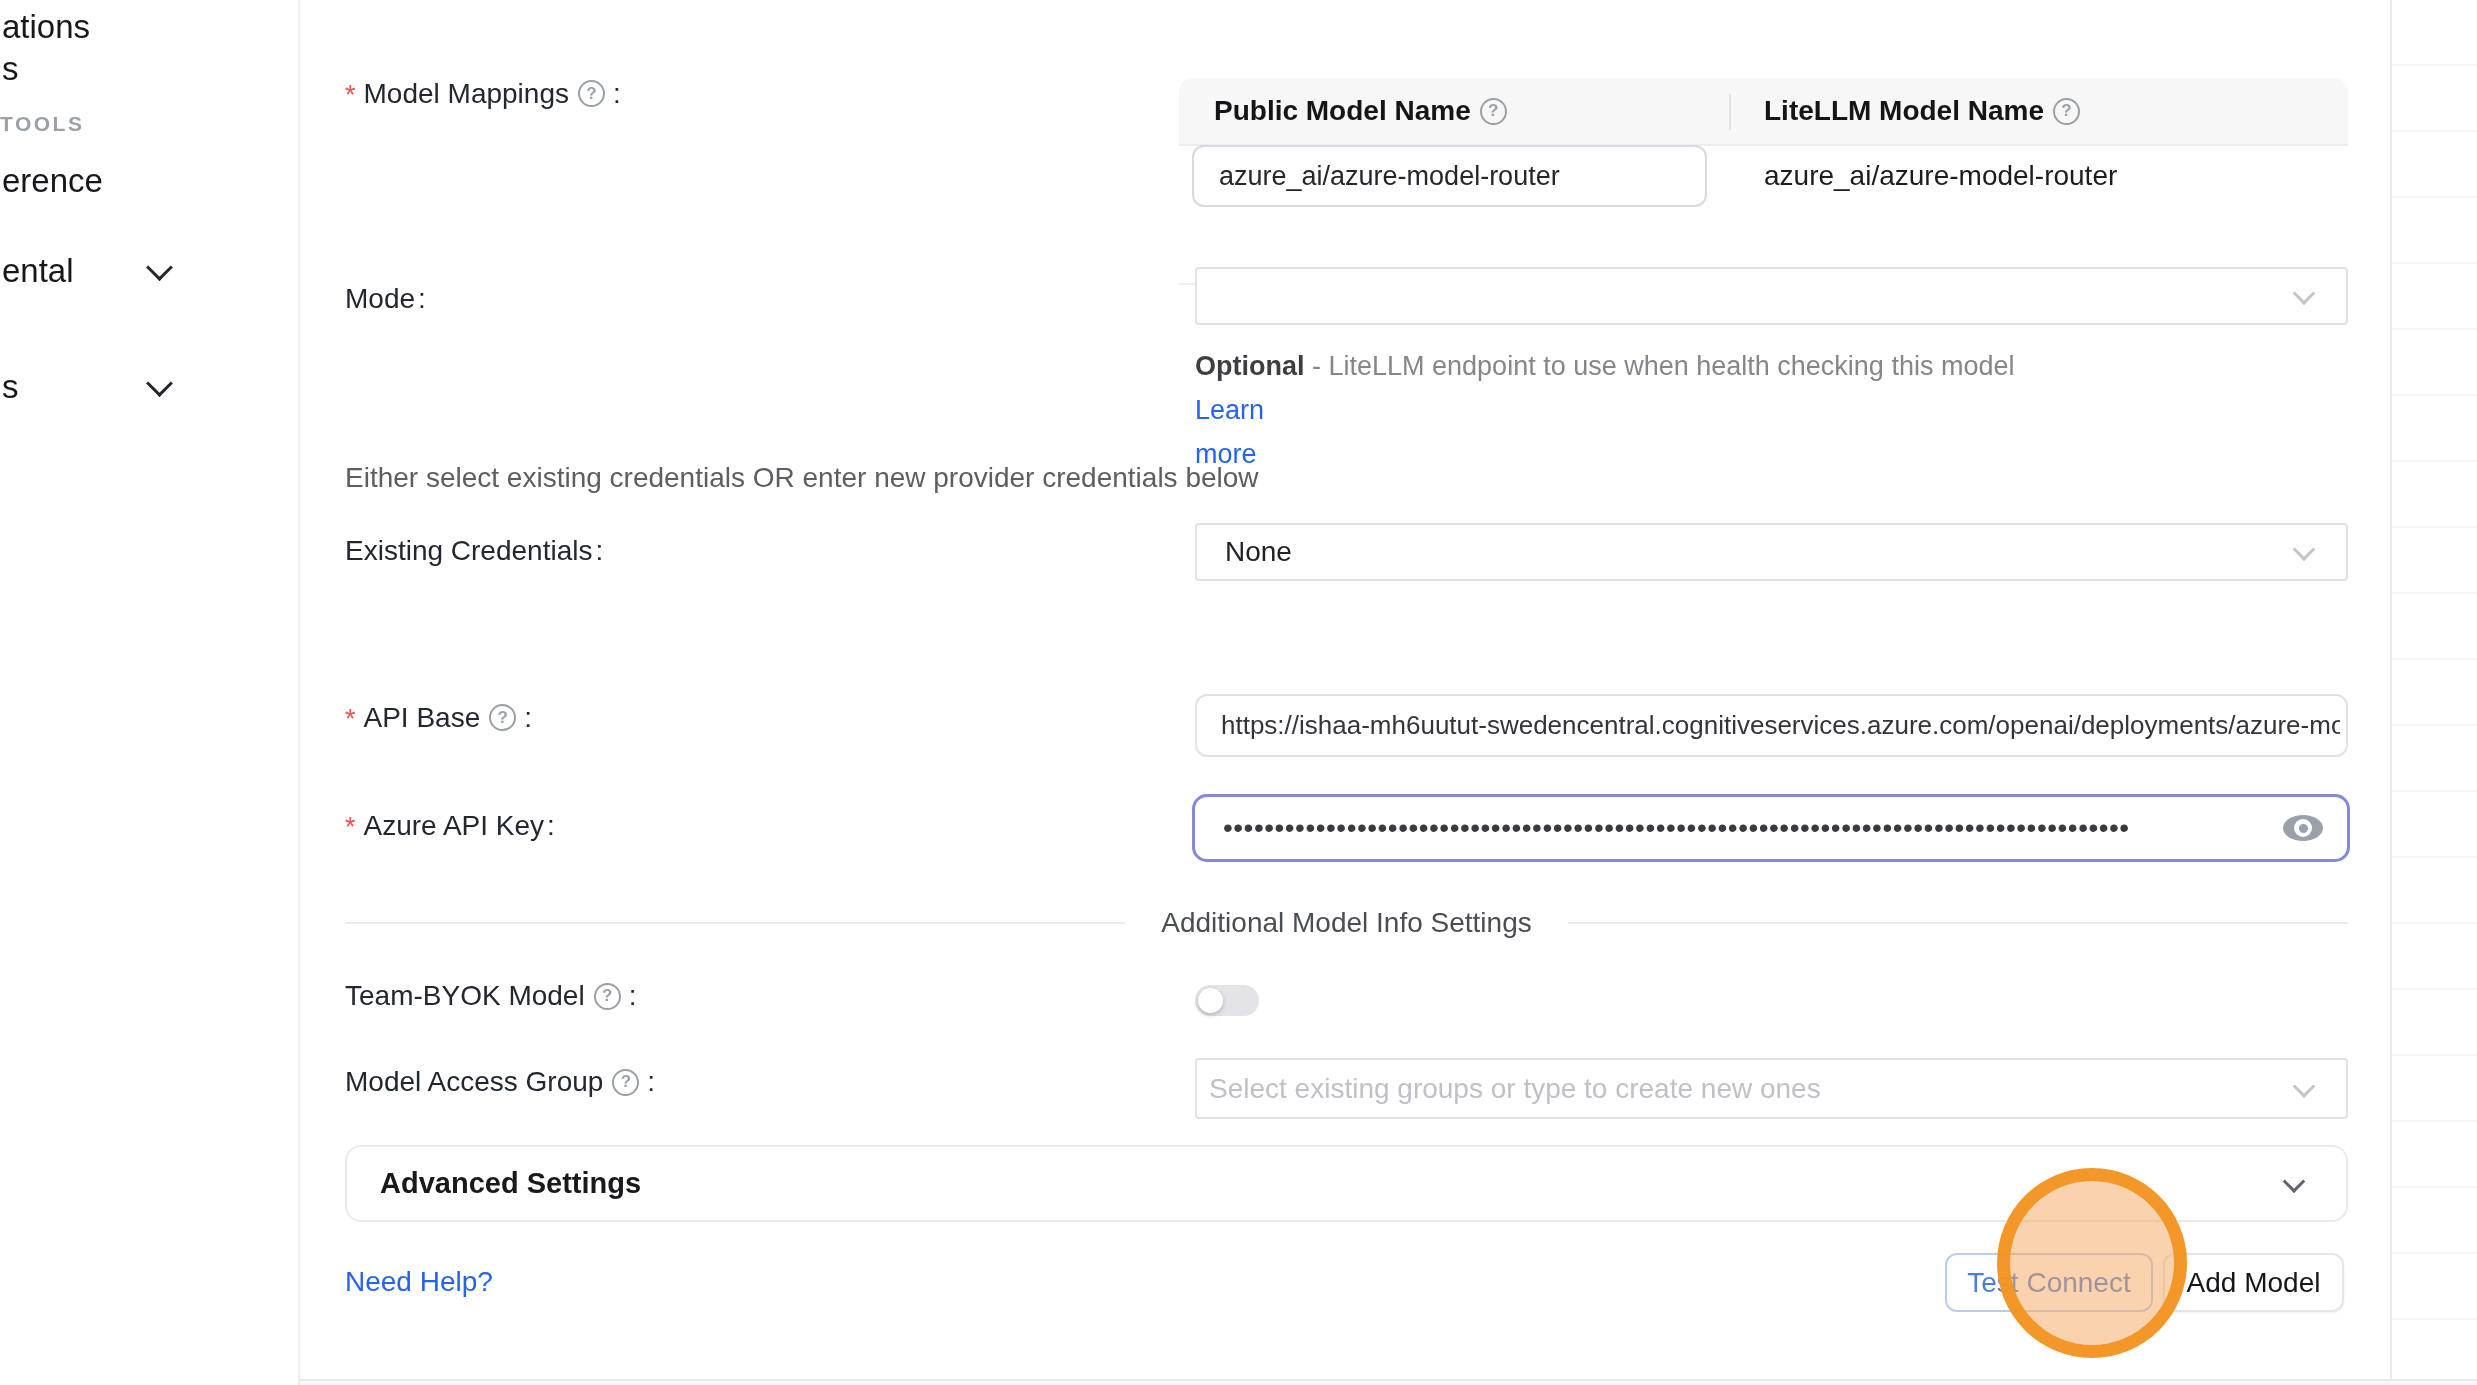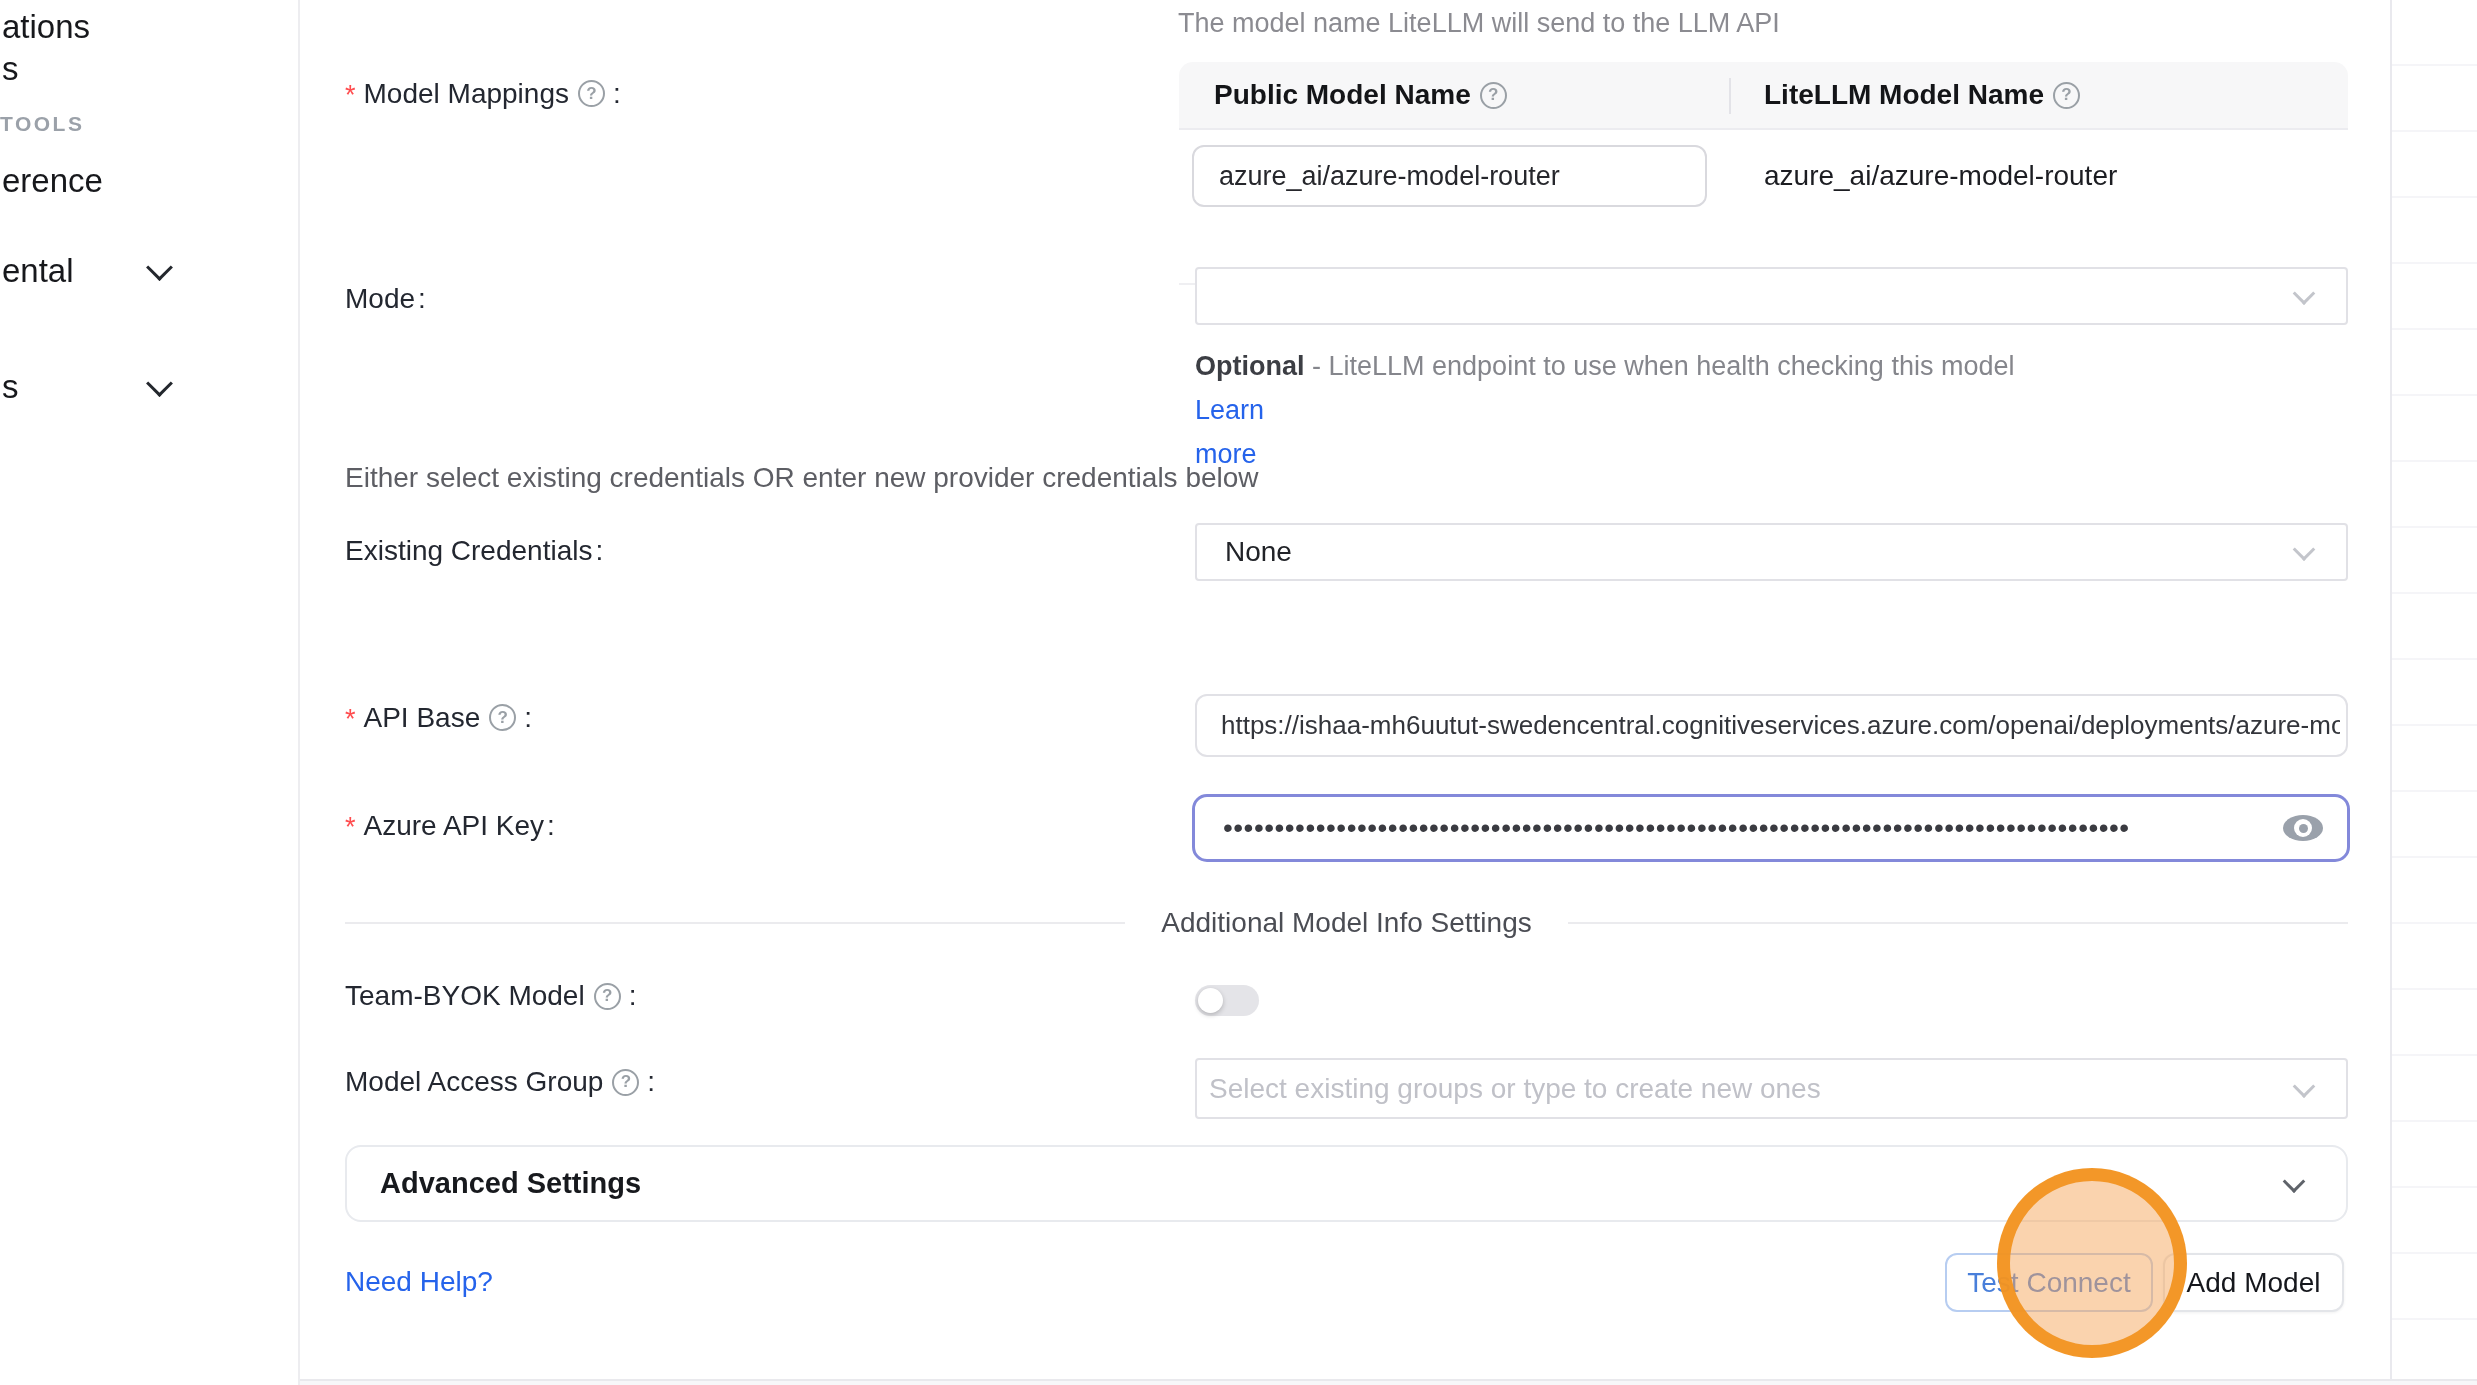--- a/index.html
+++ b/index.html
@@ -36,21 +36,21 @@
   .req { color:#ff4d4f; font-size:27px; margin-right:8px; margin-top:4px; }
   .colon { margin-left:3px; }
   .qicon { display:inline-flex; align-items:center; justify-content:center; width:27px; height:27px; border:2px solid #9aa0a6; border-radius:50%; color:#9aa0a6; font-size:17px; font-weight:700; margin:0 5px 0 9px; cursor:pointer; }
   .qicon::before { content:"?"; }
 
   .note { color:#8b8b91; font-size:27px; }
   #note-top { position:absolute; left:878px; top:8px; }
 
   
   #mm-table { position:absolute; left:879px; top:62px; width:1169px; height:161px; }
-  #mm-header { position:absolute; left:0; top:0; width:100%; height:68px; background:#f7f7f8; border-radius:14px 14px 0 0; border-bottom:2px solid #ececf0; }
+  #mm-header { position:absolute; left:0; top:16px; width:100%; height:68px; background:#f7f7f8; border-radius:14px 14px 0 0; border-bottom:2px solid #ececf0; }
   .th { position:absolute; top:0; height:66px; display:flex; align-items:center; font-size:28px; font-weight:700; color:#141518; }
   #th-1 { left:35px; }
   #th-2 { left:585px; }
   #mm-colsep { position:absolute; left:550px; top:16px; width:2px; height:36px; background:#e3e3e8; }
   #mm-row { position:absolute; left:0; top:68px; width:100%; height:155px; border-bottom:2px solid #efeff2; }
   #mm-input { position:absolute; left:13px; top:15px; width:515px; height:62px; border:2px solid #d9d9de; border-radius:12px; font-size:27px; color:#26272c; padding:0 10px 0 25px; outline:none; font-family:inherit; background:#fff; }
   #mm-value { position:absolute; left:585px; top:15px; height:62px; display:flex; align-items:center; font-size:28px; color:#1c1d22; }
 
   
   .select { position:absolute; left:895px; width:1153px; border:2px solid #e1e1e6; border-radius:4px; background:#fff; display:flex; align-items:center; cursor:pointer; }
@@ -112,21 +112,20 @@
     <div class="ssec" id="ssec-1">TOOLS</div>
     <div class="snav" id="snav-3">erence</div>
     <div class="snav" id="snav-4">ental</div>
     <span class="schev" id="schev-1"></span>
     <div class="snav" id="snav-5">s</div>
     <span class="schev" id="schev-2"></span>
   </aside>
 
   <main id="main">
 
-    <div id="note-top" class="note">The model name LiteLLM will send to the LLM API</div>
 
     <div class="row-label" style="top:76px;">
       <span class="req">*</span>
       <span>Model Mappings</span>
       <span class="qicon"></span>
       <span class="colon">:</span>
     </div>
 
     <div id="mm-table">
       <div id="mm-header">

